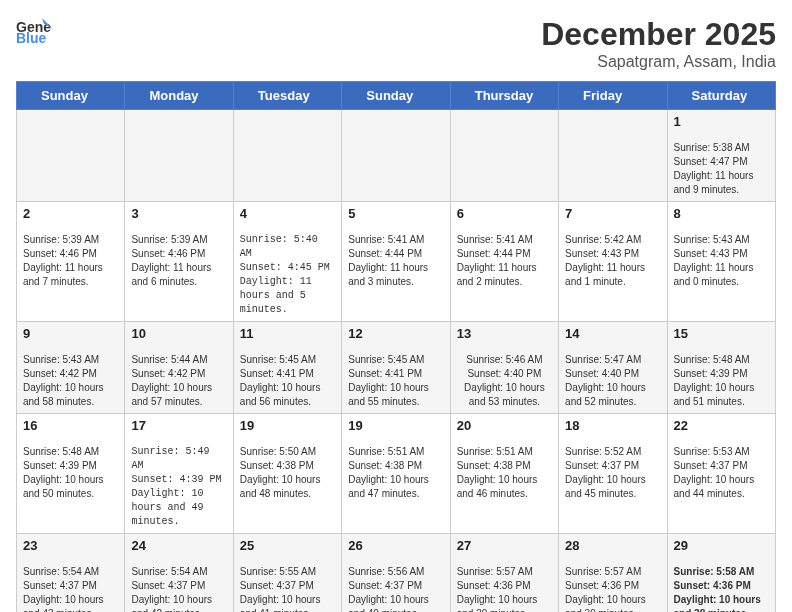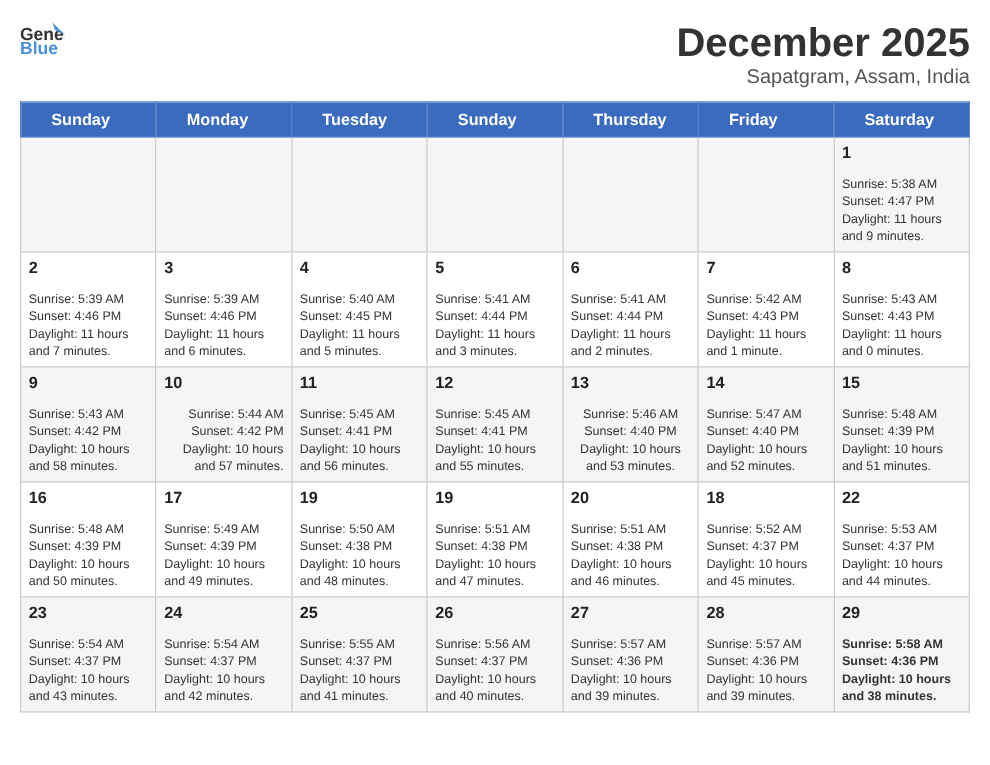--- a/index.html
+++ b/index.html
@@ -134,21 +134,21 @@
 Daylight: 11 hours and 7 minutes.</div>
         </td>
         <td>
           <div class="day-number">3</div>
           <div class="day-info" style="white-space: pre-line;">Sunrise: 5:39 AM
 Sunset: 4:46 PM
 Daylight: 11 hours and 6 minutes.</div>
         </td>
         <td>
           <div class="day-number">4</div>
-          <div class="day-info" style="white-space: pre-line;">Sunrise: 5:40 AM
+          <div class="day-info" style="white-space: pre-line; font-family: Liberation Mono, monospace;">Sunrise: 5:40 AM
 Sunset: 4:45 PM
 Daylight: 11 hours and 5 minutes.</div>
         </td>
         <td>
           <div class="day-number">5</div>
           <div class="day-info" style="white-space: pre-line;">Sunrise: 5:41 AM
 Sunset: 4:44 PM
 Daylight: 11 hours and 3 minutes.</div>
         </td>
         <td>
@@ -172,21 +172,21 @@
       </tr>
       <tr>
         <td>
           <div class="day-number">9</div>
           <div class="day-info" style="white-space: pre-line;">Sunrise: 5:43 AM
 Sunset: 4:42 PM
 Daylight: 10 hours and 58 minutes.</div>
         </td>
         <td>
           <div class="day-number">10</div>
-          <div class="day-info" style="white-space: pre-line; text-align: right;">Sunrise: 5:44 AM
+          <div class="day-info" style="white-space: pre-line;">Sunrise: 5:44 AM
 Sunset: 4:42 PM
 Daylight: 10 hours and 57 minutes.</div>
         </td>
         <td>
           <div class="day-number">11</div>
           <div class="day-info" style="white-space: pre-line;">Sunrise: 5:45 AM
 Sunset: 4:41 PM
 Daylight: 10 hours and 56 minutes.</div>
         </td>
         <td>
@@ -216,21 +216,21 @@
       </tr>
       <tr>
         <td>
           <div class="day-number">16</div>
           <div class="day-info" style="white-space: pre-line;">Sunrise: 5:48 AM
 Sunset: 4:39 PM
 Daylight: 10 hours and 50 minutes.</div>
         </td>
         <td>
           <div class="day-number">17</div>
-          <div class="day-info" style="white-space: pre-line;">Sunrise: 5:49 AM
+          <div class="day-info" style="white-space: pre-line; font-family: Liberation Mono, monospace;">Sunrise: 5:49 AM
 Sunset: 4:39 PM
 Daylight: 10 hours and 49 minutes.</div>
         </td>
         <td>
           <div class="day-number">19</div>
           <div class="day-info" style="white-space: pre-line;">Sunrise: 5:50 AM
 Sunset: 4:38 PM
 Daylight: 10 hours and 48 minutes.</div>
         </td>
         <td>

